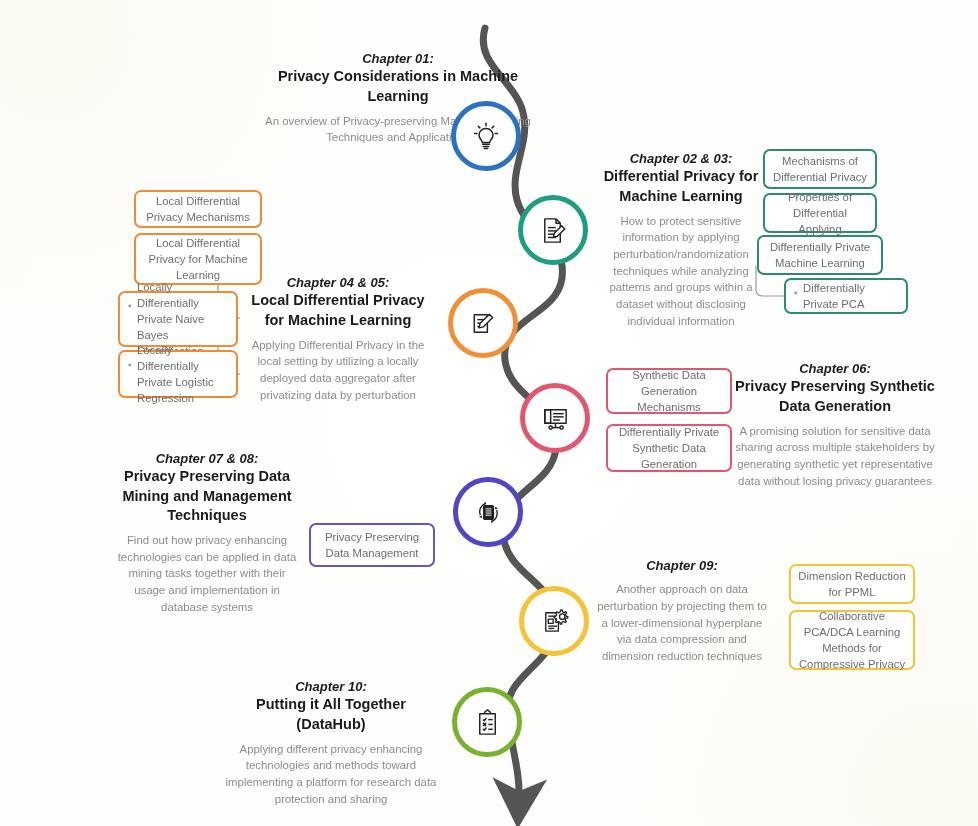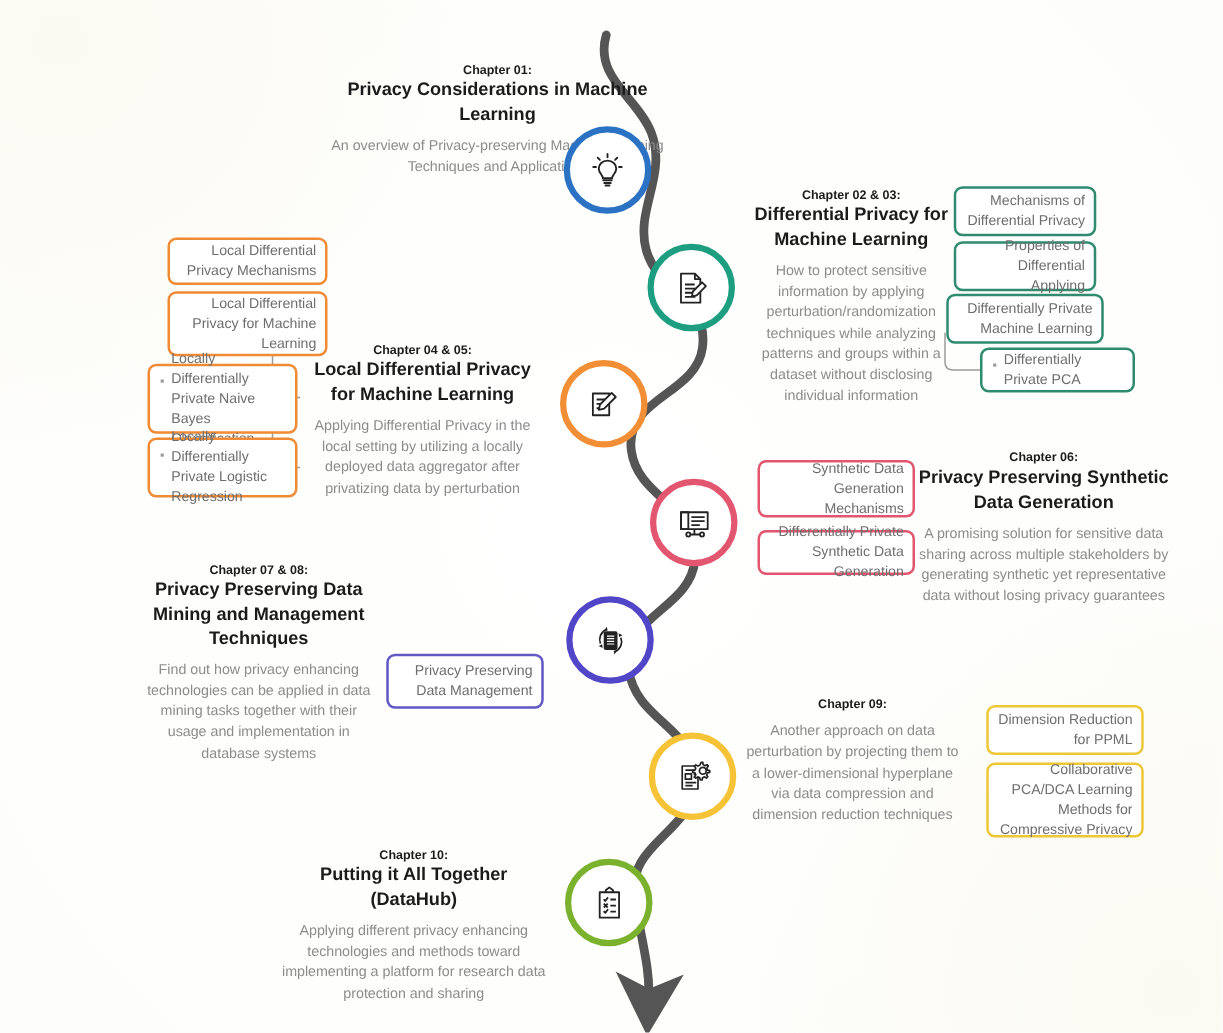--- a/index.html
+++ b/index.html
@@ -41,21 +41,21 @@
     position: absolute;
     text-align: center;
   }
   .ch-title {
     font-size: 14.5px;
     font-weight: bold;
     color: #1b1b1b;
     line-height: 1.33;
     margin: 0;
   }
-  .ch-title .num { display: block; font-size: 10px; }
+  .ch-title .num { display: block; font-size: 13px; font-style: italic; }
   .ch-desc {
     font-size: 11.4px;
     color: #8c8c8c;
     line-height: 1.46;
     margin: 7px 0 0 0;
   }
 
   
   .node {
     position: absolute;
@@ -73,21 +73,21 @@
   
   .sbox {
     position: absolute;
     box-sizing: border-box;
     background: #ffffff;
     border: 2px solid #888;
     border-radius: 7px;
     display: flex;
     align-items: center;
     justify-content: center;
-    text-align: right;
+    text-align: center;
     font-size: 11.3px;
     color: #6e6e6e;
     line-height: 1.42;
     padding: 5px 7px;
   }
   .sbox.sub {
     justify-content: flex-start;
     text-align: left;
     padding-left: 8px;
   }
@@ -253,21 +253,21 @@
         <path d="M16,21 v4"></path>
         <path d="M10,25.4 h13"></path>
         <circle cx="11" cy="25.4" r="1.7" fill="#fff"></circle>
         <circle cx="22.3" cy="25.4" r="1.7" fill="#fff"></circle>
       </g>
     </svg>
   </div>
   <div class="sbox pink" style="left:606px; top:368px; width:126px; height:46px;">
     <span>Synthetic Data Generation Mechanisms</span>
   </div>
-  <div class="sbox pink" style="left:606px; top:424px; width:126px; height:36px;">
+  <div class="sbox pink" style="left:606px; top:424px; width:126px; height:48px;">
     <span>Differentially Private Synthetic Data Generation</span>
   </div>
 
   <div class="chapter" style="left:113px; top:450px; width:188px;">
     <div class="ch-title">
       <span class="num">Chapter 07 &amp; 08:</span>
       <span>Privacy Preserving Data Mining and Management Techniques</span>
     </div>
     <p class="ch-desc">Find out how privacy enhancing technologies can be applied in data mining tasks together with their usage and implementation in database systems</p>
   </div>

